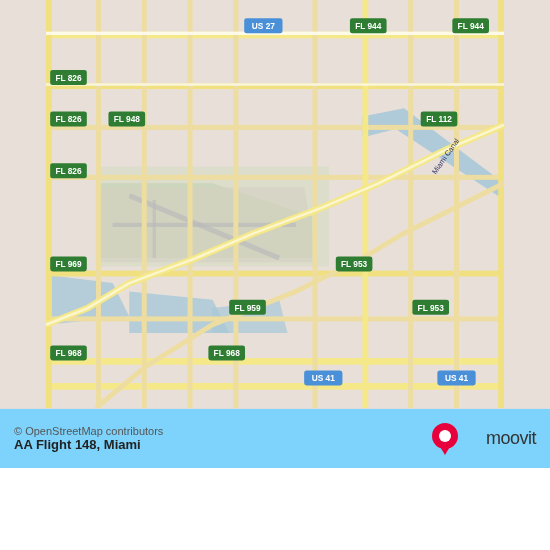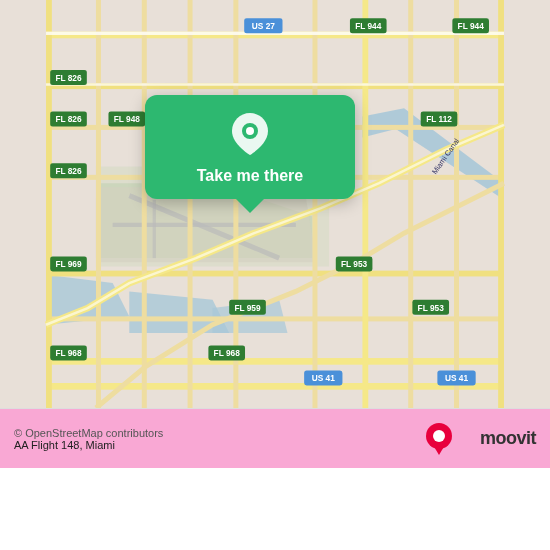--- a/index.html
+++ b/index.html
@@ -17,54 +17,54 @@
       height: 408px;
       position: relative;
       background-color: #e8e0d8;
       overflow: hidden;
     }
 
     
     #bottom-bar {
       width: 550px;
       height: 60px;
-      background: #f9a8d4;
+      background: #7dd3fc;
       display: flex;
       align-items: center;
       justify-content: space-between;
       padding: 0 14px;
       border-top: 1px solid #ddd;
       position: relative;
     }
 
     .bottom-left {
       display: flex;
       flex-direction: column;
     }
 
     .attribution {
       font-size: 11px;
       color: #555;
     }
 
     .flight-title {
-      font-size: 11px;
+      font-size: 13px;
       color: #222;
-      font-weight: 400;
+      font-weight: 700;
     }
 
     .moovit-logo {
       display: flex;
       align-items: center;
       gap: 4px;
     }
 
     .moovit-text {
       font-size: 18px;
-      font-weight: bold;
+      font-weight: normal;
       color: #333;
       letter-spacing: -0.5px;
       margin-left: 21px;
     }
 
     
     .map-card {
       position: absolute;
       top: 95px;
       left: 145px;
@@ -212,30 +212,20 @@
 
     <rect x="310" y="445" width="46" height="18" rx="3" fill="#4a90d9"></rect>
     <text x="333" y="458" text-anchor="middle" font-size="10" font-weight="bold" fill="white">US 41</text>
 
     <rect x="470" y="445" width="46" height="18" rx="3" fill="#4a90d9"></rect>
     <text x="493" y="458" text-anchor="middle" font-size="10" font-weight="bold" fill="white">US 41</text>
 
     <text x="468" y="210" font-size="9" fill="#336" transform="rotate(-55, 468, 210)">Miami Canal</text>
   </svg>
 
-  <div class="map-card">
-    <div class="pin-icon">
-      <svg width="36" height="42" viewBox="0 0 36 42" xmlns="http://www.w3.org/2000/svg">
-        <path d="M18 0C8.06 0 0 8.06 0 18c0 13.5 18 24 18 24S36 31.5 36 18C36 8.06 27.94 0 18 0z" fill="white" opacity="0.9"></path>
-        <circle cx="18" cy="18" r="8" fill="#2db870"></circle>
-        <circle cx="18" cy="18" r="4" fill="white"></circle>
-      </svg>
-    </div>
-    <div class="card-label">Take me there</div>
-  </div>
 </div>
 
 <div id="bottom-bar">
   <div class="bottom-left">
     <span class="attribution">© OpenStreetMap contributors</span>
     <span class="flight-title">AA Flight 148, Miami</span>
   </div>
   <div class="moovit-logo">
     <div style="position:relative; width:32px; height:32px;">
       <svg width="32" height="32" viewBox="0 0 32 32" xmlns="http://www.w3.org/2000/svg">

